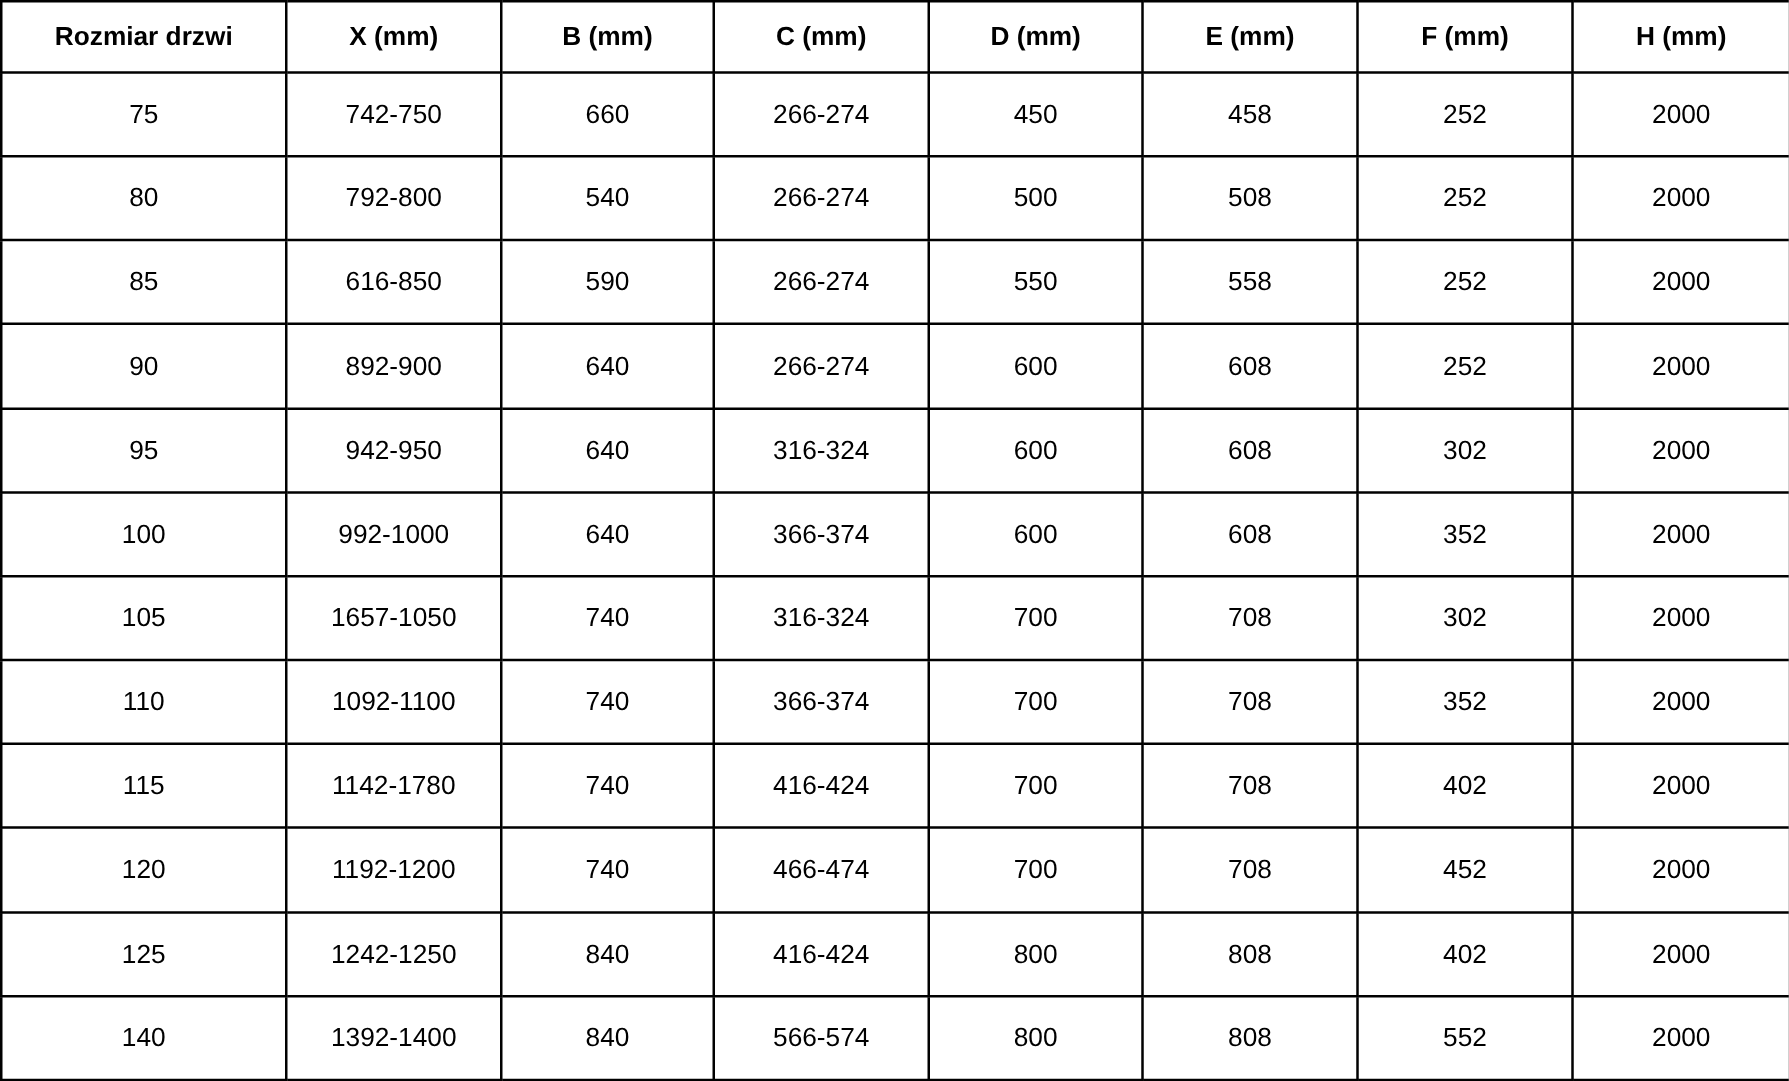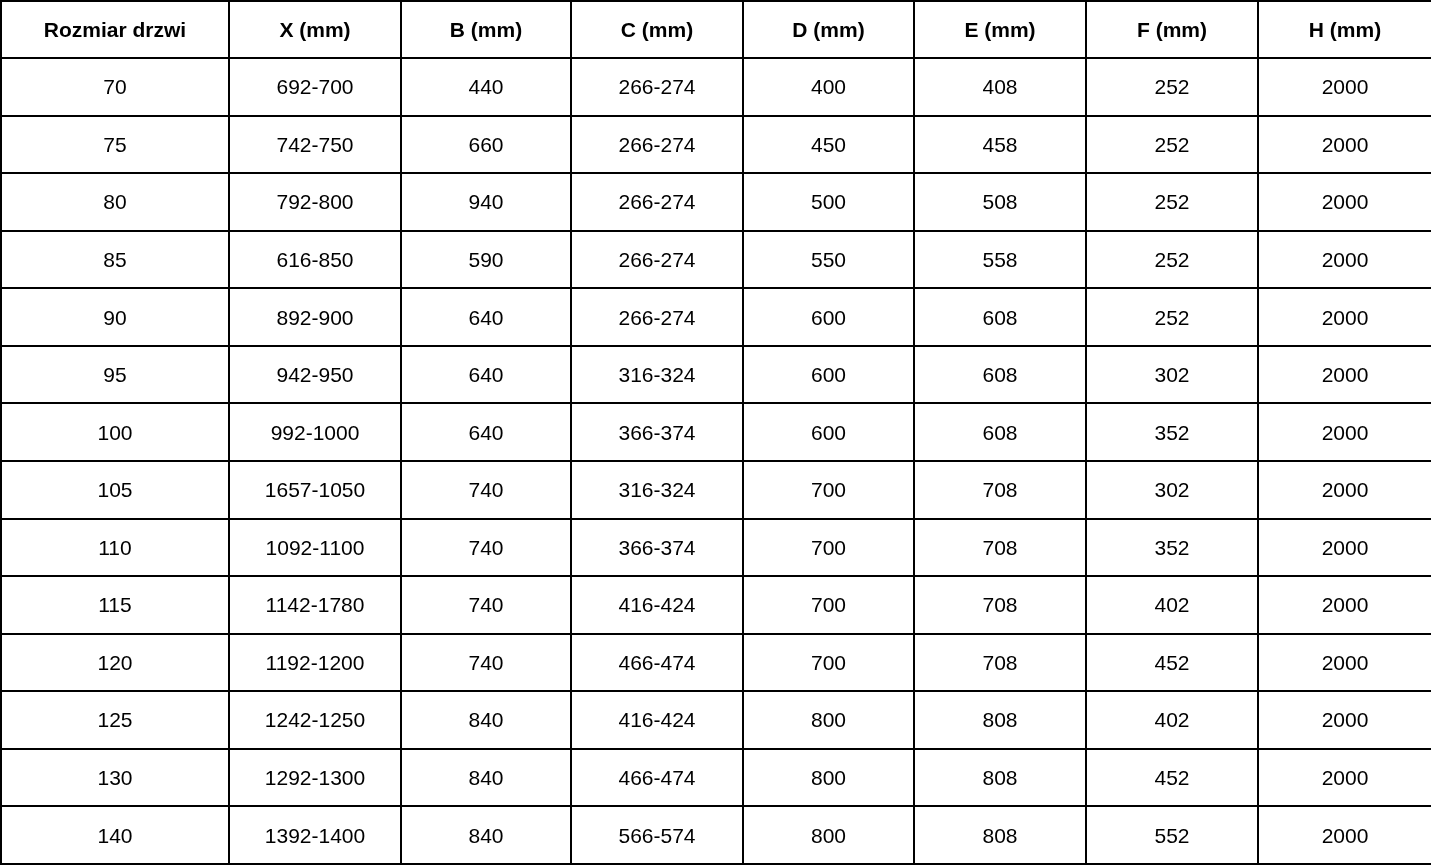--- a/index.html
+++ b/index.html
@@ -74,43 +74,33 @@
           <th>B (mm)</th>
           <th>C (mm)</th>
           <th>D (mm)</th>
           <th>E (mm)</th>
           <th>F (mm)</th>
           <th>H (mm)</th>
         </tr>
     </thead>
     <tbody>
         <tr>
-          <td>70</td>
-          <td>692-700</td>
-          <td>440</td>
-          <td>266-274</td>
-          <td>400</td>
-          <td>408</td>
-          <td>252</td>
-          <td>2000</td>
-        </tr>
-        <tr>
           <td>75</td>
           <td>742-750</td>
           <td>660</td>
           <td>266-274</td>
           <td>450</td>
           <td>458</td>
           <td>252</td>
           <td>2000</td>
         </tr>
         <tr>
           <td>80</td>
           <td>792-800</td>
-          <td>940</td>
+          <td>540</td>
           <td>266-274</td>
           <td>500</td>
           <td>508</td>
           <td>252</td>
           <td>2000</td>
         </tr>
         <tr>
           <td>85</td>
           <td>616-850</td>
           <td>590</td>
@@ -194,30 +184,20 @@
           <td>125</td>
           <td>1242-1250</td>
           <td>840</td>
           <td>416-424</td>
           <td>800</td>
           <td>808</td>
           <td>402</td>
           <td>2000</td>
         </tr>
         <tr>
-          <td>130</td>
-          <td>1292-1300</td>
-          <td>840</td>
-          <td>466-474</td>
-          <td>800</td>
-          <td>808</td>
-          <td>452</td>
-          <td>2000</td>
-        </tr>
-        <tr>
           <td>140</td>
           <td>1392-1400</td>
           <td>840</td>
           <td>566-574</td>
           <td>800</td>
           <td>808</td>
           <td>552</td>
           <td>2000</td>
         </tr>
       </tbody>

